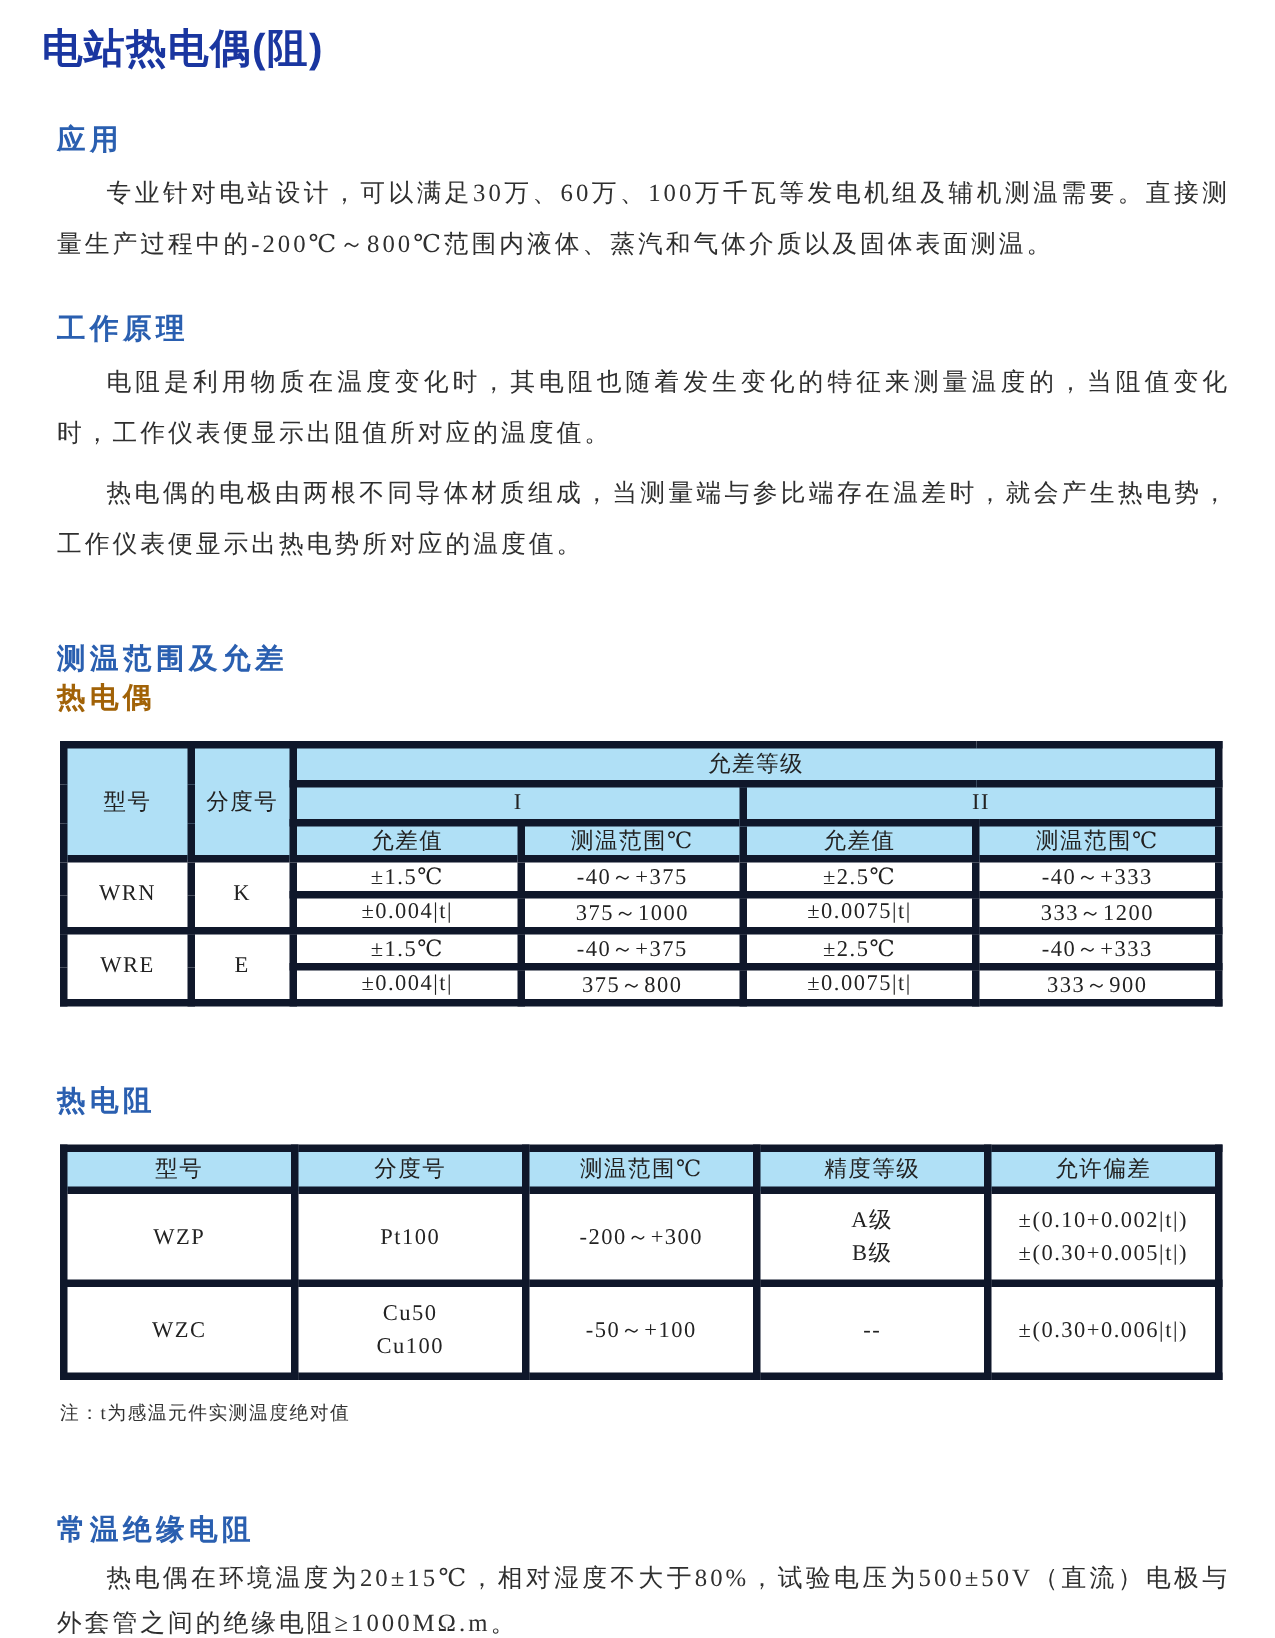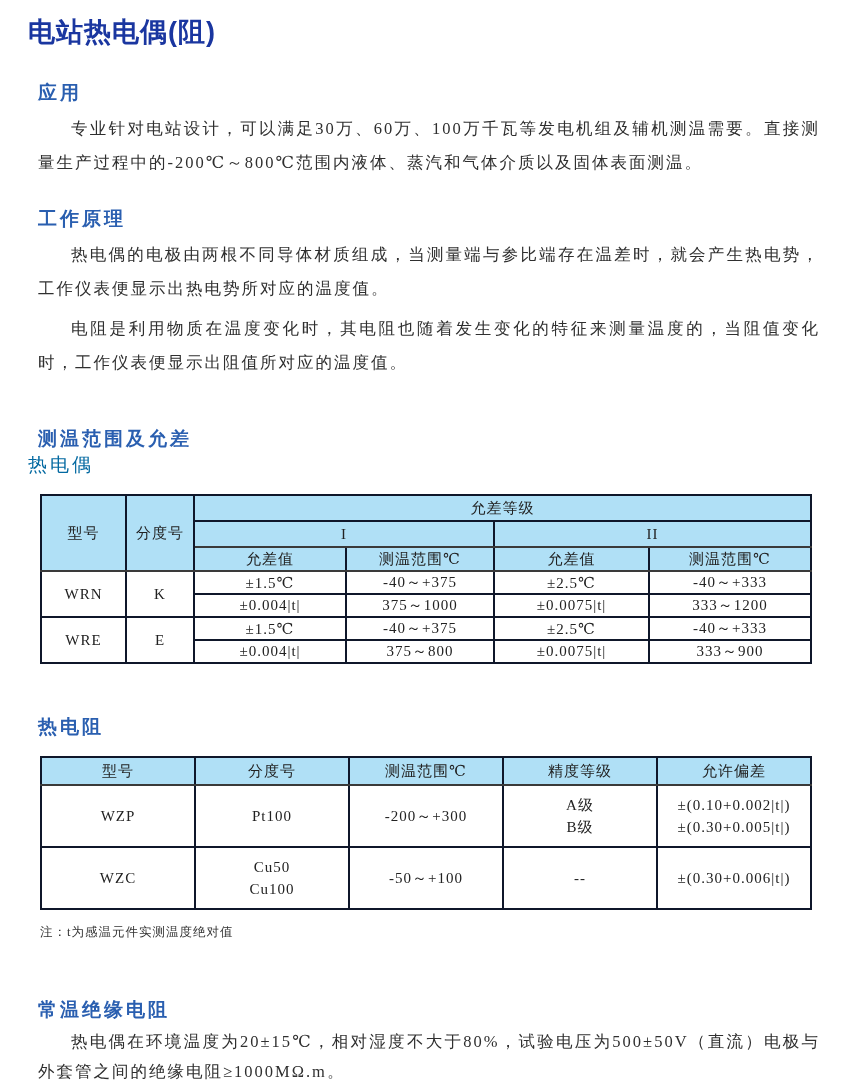--- a/index.html
+++ b/index.html
@@ -17,22 +17,22 @@
     font-weight: bold; font-size: 27px; color: #1a36a0;
     letter-spacing: 1px;
   }
   .sec-heading {
     font-family: "Liberation Sans", "DejaVu Sans", sans-serif;
     font-weight: bold; font-size: 19px; color: #2a5fb0;
     letter-spacing: 3px; margin-left: 10px;
   }
   .sub-heading {
     font-family: "Liberation Sans", "DejaVu Sans", sans-serif;
-    font-weight: normal; font-size: 19px; color: #0369a1;
-    letter-spacing: 3px; 
+    font-weight: bold; font-size: 19px; color: #a16207;
+    letter-spacing: 3px; margin-left: 10px;
   }
   .para {
     font-size: 16.5px; line-height: 34px; letter-spacing: 2px;
     text-align: justify; text-indent: 2em;
     margin: 6px 0 0 10px; color: #2f2f2f;
   }
   .para.tight { line-height: 30px; margin-top: 4px; }
 
   .mt-title { margin-top: 0; }
   .mt-app { margin-top: 30px; }
@@ -41,21 +41,21 @@
   .mt-rtd { margin-top: 50px; }
   .mt-insulation { margin-top: 56px; }
 
   table {
     border-collapse: collapse; table-layout: fixed;
     margin: 16px 0 0 12px;
     font-size: 15px; letter-spacing: 1px; text-align: center;
     color: #222;
   }
   td, th {
-    border: 2px solid #0f172a;
+    border: 5px solid #0f172a;
     font-weight: normal;
     padding: 0 2px;
     vertical-align: middle;
   }
   .hdr { background: #b0e0f6; }
   .tc-table tr.h1 td { height: 26px; }
   .tc-table tr.h2 td { height: 26px; border-bottom: 2px solid #3a3a3a; }
   .tc-table tr.h3 td { height: 24px; border-bottom: 2px solid #3a3a3a; }
   .tc-table td.span-head { border-bottom: 2px solid #3a3a3a; }
   .tc-table tr.body td { height: 23px; }
@@ -71,22 +71,22 @@
 <body>
 
 <div class="page">
 
   <h1 class="doc-title mt-title">电站热电偶(阻)</h1>
 
   <h2 class="sec-heading mt-app">应用</h2>
   <p class="para">专业针对电站设计，可以满足30万、60万、100万千瓦等发电机组及辅机测温需要。直接测量生产过程中的-200℃～800℃范围内液体、蒸汽和气体介质以及固体表面测温。</p>
 
   <h2 class="sec-heading mt-principle">工作原理</h2>
+  <p class="para">电阻是利用物质在温度变化时，其电阻也随着发生变化的特征来测量温度的，当阻值变化时，工作仪表便显示出阻值所对应的温度值。</p>
   <p class="para">热电偶的电极由两根不同导体材质组成，当测量端与参比端存在温差时，就会产生热电势，工作仪表便显示出热电势所对应的温度值。</p>
-  <p class="para">电阻是利用物质在温度变化时，其电阻也随着发生变化的特征来测量温度的，当阻值变化时，工作仪表便显示出阻值所对应的温度值。</p>
 
   <h2 class="sec-heading mt-range">测温范围及允差</h2>
   <h2 class="sub-heading">热电偶</h2>
 
   <table class="tc-table">
     <colgroup>
       <col style="width:85px">
         <col style="width:68px">
       <col style="width:152px">
         <col style="width:148px">

